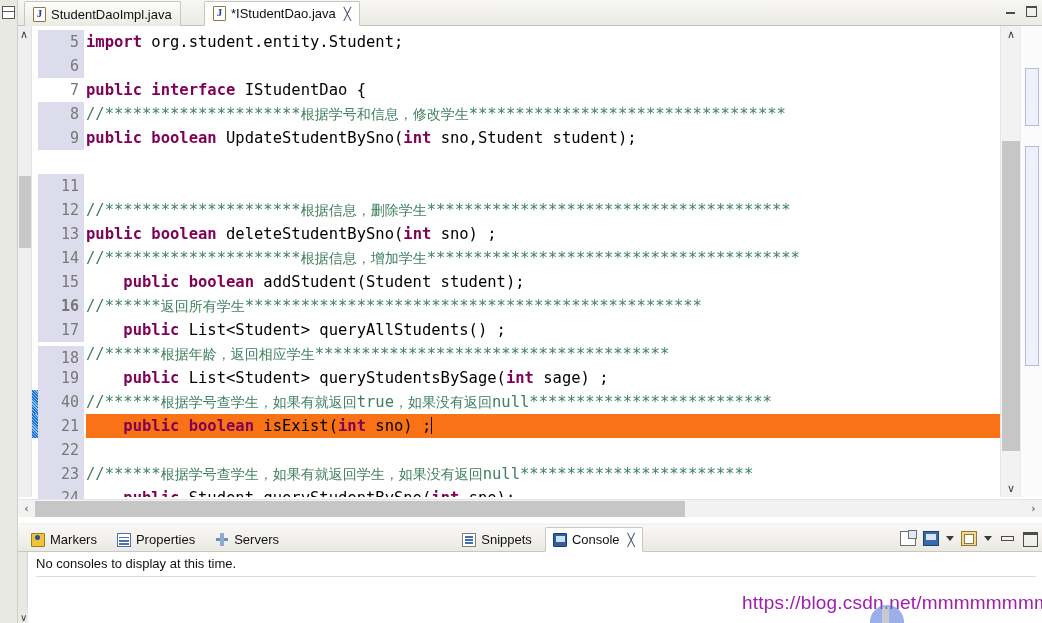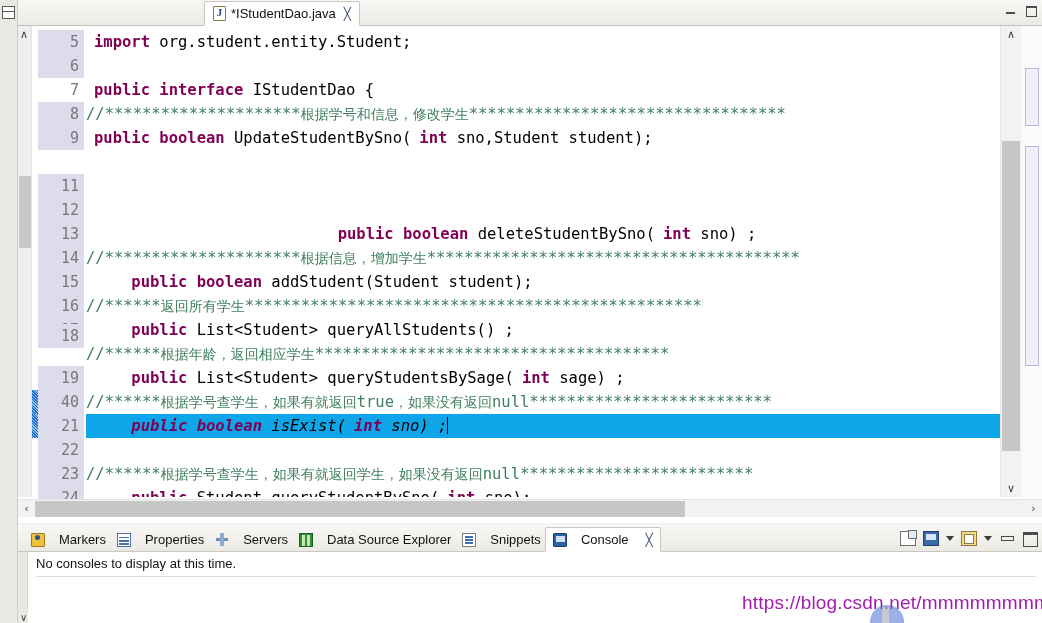--- a/index.html
+++ b/index.html
@@ -133,22 +133,22 @@
   .code {
     position: absolute; left: 68px; top: 0; right: 42px; height: 471px;
     overflow: hidden;
     font-family: "DejaVu Sans Mono", monospace;
     font-size: 15.5px;
   }
   .cline {
     position: absolute; left: 0; right: 0; height: 24px; line-height: 24px;
     white-space: pre; letter-spacing: 0;
   }
-  .cline.current { background: #0ea5e9; font-style: italic; }
-  .kw  { color: #7f0055; font-weight: bold; margin-left: 8px; }
+  .cline.current { background: #f97316; }
+  .kw  { color: #7f0055; font-weight: bold; }
   .plain { color: #000000; }
   .cmt { color: #3f7f5f; }
   .cmt-cn { font-family: "DejaVu Sans", sans-serif; font-size: 14px; }
   .caret {
     display:inline-block; width:1px; height:17px; background:#000;
     vertical-align:-3px; margin-left:0px;
   }
 
   
   .vscroll {
@@ -192,21 +192,21 @@
     position: absolute; left: 18px; top: 525px; width: 1024px; height: 98px;
     background: #f3f3f1;
   }
   .btabbar {
     position:absolute; left:0; top:0; width:1024px; height:27px;
     background: linear-gradient(#f8f8f6,#ebe9e3);
     border-bottom: 1px solid #c9c7be;
   }
   .btab {
     position:absolute; top:3px; height:23px;
-    display:flex; align-items:center; gap:14px; padding:0 7px;
+    display:flex; align-items:center; gap:5px; padding:0 7px;
     font-size:13px; color:#121212; white-space:nowrap;justify-content:center;
   }
   .btab.active {
     background:#ffffff; border:1px solid #c9c7be; border-bottom:1px solid #fff;
     border-radius:2px 2px 0 0; top:2px; height:25px;
   }
   .bicon { width:14px; height:14px; flex:0 0 auto; position:relative; }
   .ic-markers { background:#f0c23c; border:1px solid #9a7d21; border-radius:1px; }
   .ic-markers::after{content:"";position:absolute;left:3px;top:1px;width:5px;height:5px;background:#2b4f9e;border-radius:50%;}
   .ic-props { background:#ffffff; border:1px solid #4f6fa8; }
@@ -276,20 +276,24 @@
 </head>
 <body>
 
 <div id="app">
 
   <div class="left-strip">
     <div class="left-strip-icon"></div>
   </div>
 
   <div class="tabbar">
+    <div class="tab inactive">
+      <span class="jicon"></span>
+      <span>StudentDaoImpl.java</span>
+    </div>
     <div class="tab active">
       <span class="jicon"></span>
       <span>*IStudentDao.java</span>
       <span class="tab-close">╳</span>
     </div>
     <div class="win-btns">
       <span class="win-btn win-min"></span>
       <span class="win-btn win-max"></span>
     </div>
   </div>
@@ -311,41 +315,42 @@
         <div class="gline dirty" style="top: 28px;">6</div>
         <div class="gline" style="top: 52px;">7</div>
         <div class="gline dirty" style="top: 76px;">8</div>
         <div class="gline dirty" style="top: 100px;">9</div>
         <div class="gline dirty" style="top: 124px; margin-top: 35px;">10</div>
         <div class="gline dirty" style="top: 148px;">11</div>
         <div class="gline dirty" style="top: 172px;">12</div>
         <div class="gline dirty" style="top: 196px;">13</div>
         <div class="gline dirty" style="top: 220px;">14</div>
         <div class="gline dirty" style="top: 244px;">15</div>
-        <div class="gline dirty" style="top: 268px;">16</div>
+        <div class="gline dirty" style="top: 268px; font-weight: bold;">16</div>
         <div class="gline dirty" style="top: 292px;">17</div>
-        <div class="gline dirty" style="top: 298px;">18</div>
+        <div class="gline dirty" style="top: 320px;">18</div>
         <div class="gline dirty" style="top: 340px;">19</div>
         <div class="gline dirty" style="top: 364px;">40</div>
         <div class="gline dirty" style="top: 388px;">21</div>
         <div class="gline dirty" style="top: 412px;">22</div>
         <div class="gline dirty" style="top: 436px;">23</div>
         <div class="gline dirty" style="top: 460px;">24</div>
       </div>
     <div class="gutter-sep"></div>
 
     <div class="code" id="codearea">
         <div class="cline" style="top: 4px;"><span class="kw">import</span><span class="plain"> org.student.entity.Student;</span></div>
         <div class="cline" style="top: 28px;"><span class="plain"></span></div>
         <div class="cline" style="top: 52px;"><span class="kw">public interface</span><span class="plain"> IStudentDao {</span></div>
         <div class="cline" style="top: 76px;"><span class="cmt">//*********************</span><span class="cmt cmt-cn">根据学号和信息，修改学生</span><span class="cmt">**********************************</span></div>
         <div class="cline" style="top: 100px;"><span class="kw">public boolean</span><span class="plain"> UpdateStudentBySno(</span><span class="kw">int</span><span class="plain"> sno,Student student);</span></div>
         <div class="cline" style="top: 124px;"><span class="plain"></span></div>
         <div class="cline" style="top: 148px;"><span class="plain"></span></div>
-        <div class="cline" style="top: 196px; text-align: center;"><span class="kw">public boolean</span><span class="plain"> deleteStudentBySno(</span><span class="kw">int</span><span class="plain"> sno) ;</span></div>
+        <div class="cline" style="top: 172px;"><span class="cmt">//*********************</span><span class="cmt cmt-cn">根据信息，删除学生</span><span class="cmt">***************************************</span></div>
+        <div class="cline" style="top: 196px;"><span class="kw">public boolean</span><span class="plain"> deleteStudentBySno(</span><span class="kw">int</span><span class="plain"> sno) ;</span></div>
         <div class="cline" style="top: 220px;"><span class="cmt">//*********************</span><span class="cmt cmt-cn">根据信息，增加学生</span><span class="cmt">****************************************</span></div>
         <div class="cline" style="top: 244px;"><span class="plain">    </span><span class="kw">public boolean</span><span class="plain"> addStudent(Student student);</span></div>
         <div class="cline" style="top: 268px;"><span class="cmt">//******</span><span class="cmt cmt-cn">返回所有学生</span><span class="cmt">*************************************************</span></div>
         <div class="cline" style="top: 292px;"><span class="plain">    </span><span class="kw">public</span><span class="plain"> List&lt;Student&gt; queryAllStudents() ;</span></div>
         <div class="cline" style="top: 316px;"><span class="cmt">//******</span><span class="cmt cmt-cn">根据年龄，返回相应学生</span><span class="cmt">**************************************</span></div>
         <div class="cline" style="top: 340px;"><span class="plain">    </span><span class="kw">public</span><span class="plain"> List&lt;Student&gt; queryStudentsBySage(</span><span class="kw">int</span><span class="plain"> sage) ;</span></div>
         <div class="cline" style="top: 364px;"><span class="cmt">//******</span><span class="cmt cmt-cn">根据学号查学生，如果有就返回</span><span class="cmt">true</span><span class="cmt cmt-cn">，如果没有返回</span><span class="cmt">null**************************</span></div>
         <div class="cline current" style="top: 388px;"><span class="plain">    </span><span class="kw">public boolean</span><span class="plain"> isExist(</span><span class="kw">int</span><span class="plain"> sno) ;</span><span class="caret"></span></div>
         <div class="cline" style="top: 412px;"><span class="plain"></span></div>
         <div class="cline" style="top: 436px;"><span class="cmt">//******</span><span class="cmt cmt-cn">根据学号查学生，如果有就返回学生，如果没有返回</span><span class="cmt">null*************************</span></div>
@@ -377,24 +382,20 @@
           <span>Markers</span>
         </div>
         <div class="btab" style="left: 91.9531px;">
           <span class="bicon ic-props"></span>
           <span>Properties</span>
         </div>
         <div class="btab" style="left: 190.203px;">
           <span class="bicon ic-servers"></span>
           <span>Servers</span>
         </div>
-        <div class="btab" style="left: 274px;">
-          <span class="bicon ic-dse"></span>
-          <span>Data Source Explorer</span>
-        </div>
         <div class="btab" style="left: 437.281px;">
           <span class="bicon ic-snip"></span>
           <span>Snippets</span>
         </div>
         <div class="btab active" style="left: 526.875px;">
           <span class="bicon ic-console"></span>
           <span>Console</span>
           <span class="btab-close">╳</span>
         </div>
       </div>

